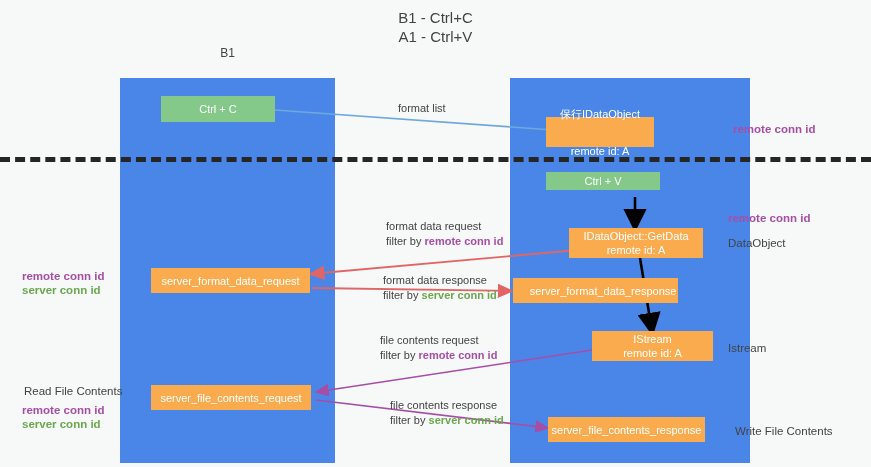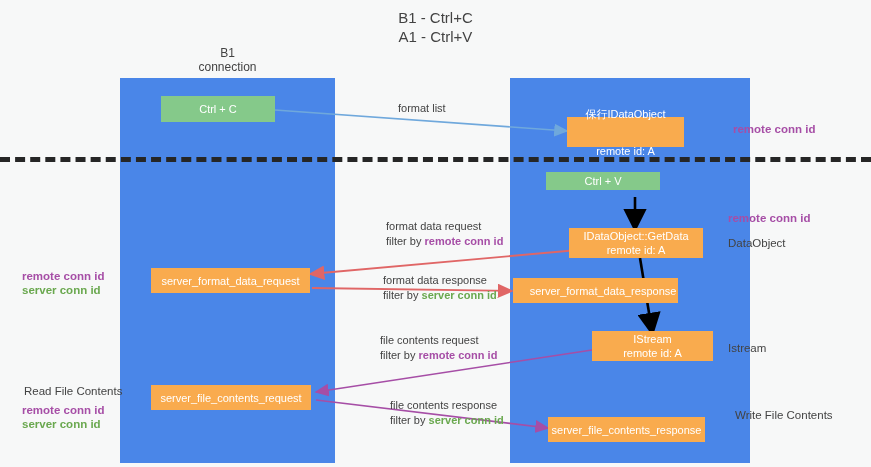--- a/index.html
+++ b/index.html
@@ -107,21 +107,20 @@
 
 <div id="canvas">
 
   <div class="title">
     <span>B1 - Ctrl+C</span>
     <span>A1 - Ctrl+V</span>
   </div>
 
   <div class="lane-header hdr-b1">
     <span class="l1">B1</span>
-    <span class="l2">connection</span>
   </div>
 
   <div class="lane lane-b1"></div>
   <div class="lane lane-a1"></div>
 
   <svg class="arrows">
     <defs>
       <marker id="ah-blue" markerWidth="9" markerHeight="8" refX="8" refY="4" orient="auto">
         <path d="M0,0 L9,4 L0,8 z" fill="#6fa8dc"></path>
       </marker>
@@ -150,21 +149,21 @@
 
     <line x1="316" y1="400" x2="548" y2="428" stroke="#a64ea6" stroke-width="1.6" marker-end="url(#ah-purple)"></line>
   </svg>
 
   <div class="divider"></div>
 
   <div class="node green" style="left:161px; top:96px; width:114px; height:26px;">
     <span>Ctrl + C</span>
   </div>
 
-  <div class="node orange" style="left:567px; top:117px; width:117px; height:30px;gap:23px;">
+  <div class="node orange" style="left:546px; top:117px; width:108px; height:30px;gap:23px;">
     <span>保行IDataObject</span>
     <span>remote id: A</span>
   </div>
 
   <div class="node green" style="left:546px; top:172px; width:114px; height:18px;">
     <span>Ctrl + V</span>
   </div>
 
   <div class="node orange" style="left:569px; top:228px; width:134px; height:30px;">
     <span>IDataObject::GetData</span>
@@ -225,21 +224,21 @@
   </div>
 
   <div class="side-label" style="left:728px; top:236px;">
     <span class="c-dark">DataObject</span>
   </div>
 
   <div class="side-label" style="left:728px; top:341px;">
     <span class="c-dark">Istream</span>
   </div>
 
-  <div class="side-label" style="left:735px; top:408px;">
+  <div class="side-label" style="left:735px; top:424px;">
     <span class="c-dark">Write File Contents</span>
   </div>
 
   <div class="side-label" style="left:22px; top:269px;">
     <span class="c-purple">remote conn id</span>
     <span class="c-green">server conn id</span>
   </div>
 
   <div class="side-label" style="left:24px; top:384px;">
     <span class="c-dark">Read File Contents</span>

